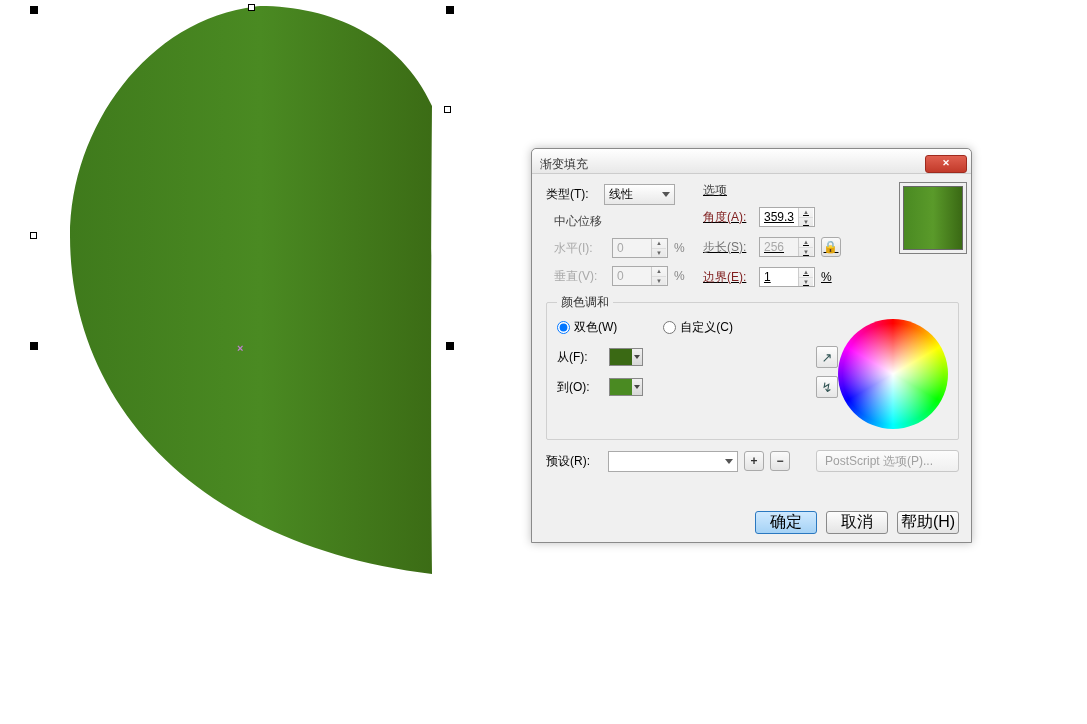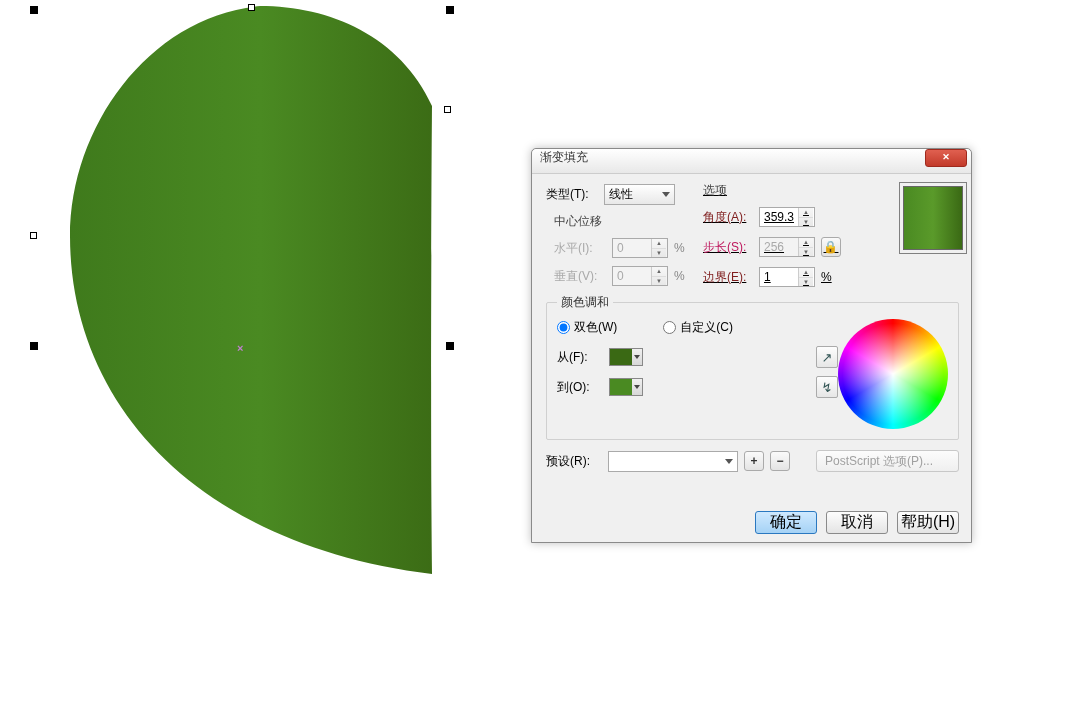--- a/index.html
+++ b/index.html
@@ -52,21 +52,21 @@
     border-radius: 5px 5px 0 0;
     display: flex;
     flex-direction: column;
   }
   .titlebar {
     height: 25px;
     background: linear-gradient(#fff, #e8e8e8);
     border-bottom: 1px solid #ccc;
     border-radius: 5px 5px 0 0;
     display: flex;
-    align-items: flex-start;
+    align-items: flex-end;
     padding: 0 4px 0 8px;
     color: #333;
   }
   .titlebar .title { flex: 1; }
   .close-btn {
     width: 42px; height: 18px;
     background: linear-gradient(#e06050, #c23a2a);
     border: 1px solid #9e2a1e;
     border-radius: 3px;
     text-align: center;
@@ -130,21 +130,21 @@
   .pct { margin-left: 6px; color:#888; }
 
   .options-col {
     position: absolute;
     left: 171px; top: 4px;
     width: 155px;
     text-decoration: underline;
   }
   .opt-row { display: flex; align-items: center; margin-bottom: 10px; }
   .opt-row .lbl2 { width: 56px; color: #7f1d1d; }
-  .opt-row .lbl2.disabled { color: #be185d; }
+  .opt-row .lbl2.disabled { color: #737373; }
   .lockbtn {
     width: 20px; height: 20px; border:1px solid #aaa;
     margin-left: 6px;
     background: linear-gradient(#fafafa,#e2e2e2);
     border-radius:3px; display:flex;align-items:center;justify-content:center;
     cursor:pointer;
   }
 
   .preview {
     position: absolute;

